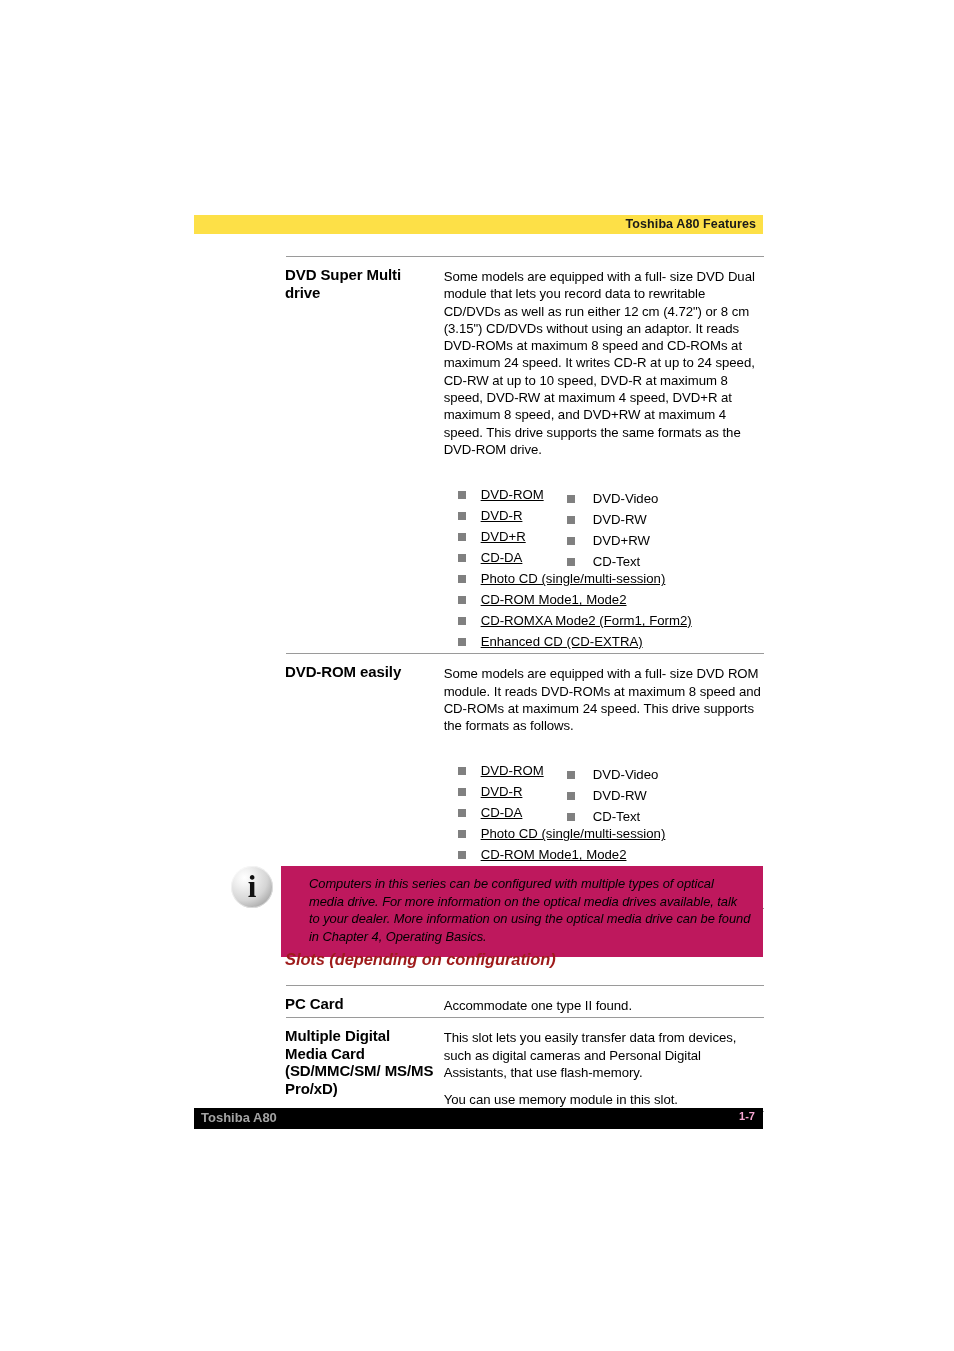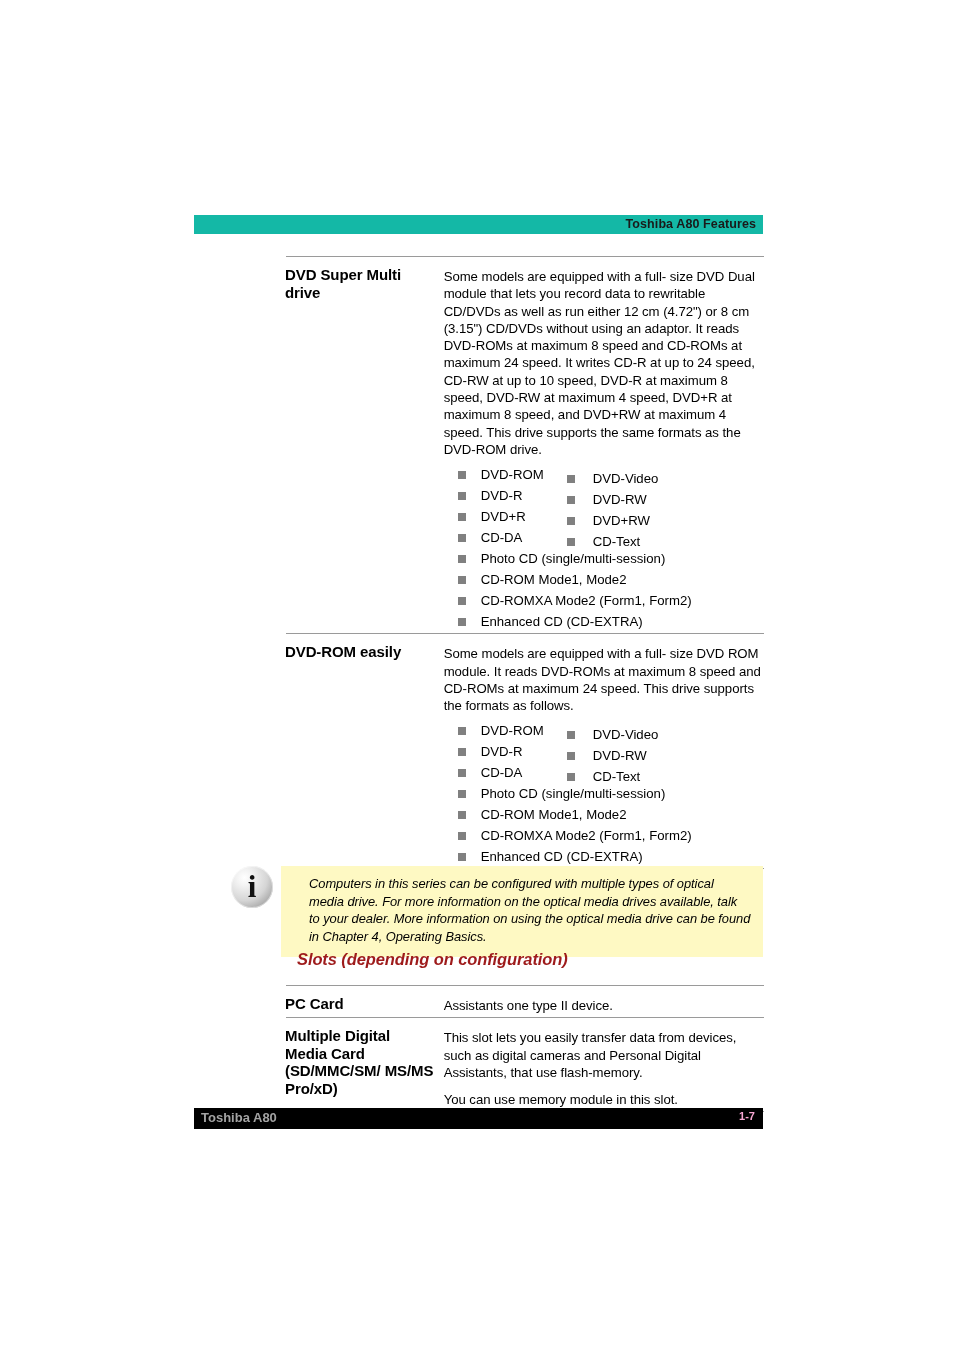--- a/index.html
+++ b/index.html
@@ -22,21 +22,21 @@
     height: 1351px;
   }
 
   
   .header-bar {
     position: absolute;
     left: 194px;
     top: 215px;
     width: 569px;
     height: 19px;
-    background: #14b8a6;
+    background: #fde047;
     box-sizing: border-box;
   }
   .header-bar .header-title {
     position: absolute;
     right: 7px;
     top: 2px;
     font-size: 12.5px;
     font-weight: bold;
     color: #1a1a1a;
     letter-spacing: 0.1px;
@@ -93,23 +93,24 @@
     letter-spacing: -0.05px;
   }
   .desc p {
     margin: 2px;
   }
   .desc p + p { margin-top: 10px; }
   .cell-pad-bottom { padding-bottom: 9px; }
 
   
   .bullet-list {
-    margin: 6px 0 0 0;
+    margin: 26px 0 0 0;
     padding: 0;
     list-style: none;
+    text-decoration: underline;
   }
   .bullet-list li {
     position: relative;
     font-size: 13.2px;
     line-height: 21px;
     padding-left: 26px;
     white-space: nowrap;
   }
   .bullet-list li .sq {
     position: absolute;
@@ -130,21 +131,21 @@
     left: 0px;
   }
   .list-indent { margin-left: 13px; }
 
   
   .note {
     position: absolute;
     left: 281px;
     top: 866px;
     width: 482px;
-    background: #fef9c3;
+    background: #be185d;
     box-sizing: border-box;
     padding: 9px 12px 12px 28px;
   }
   .note-text {
     font-size: 12.9px;
     line-height: 17.6px;
     font-style: italic;
     color: #000;
     letter-spacing: -0.05px;
   }
@@ -168,21 +169,21 @@
     font-size: 31px;
     font-weight: bold;
     color: #111111;
     line-height: 1;
     letter-spacing: 0;
   }
 
   
   .section-heading {
     position: absolute;
-    left: 297px;
+    left: 285px;
     top: 950px;
     font-size: 16.5px;
     font-weight: bold;
     font-style: italic;
     color: #9e1b1b;
     letter-spacing: -0.1px;
     white-space: nowrap;
   }
 
   
@@ -387,21 +388,21 @@
               <div class="rule"></div>
             </td>
         </tr>
 
         <tr class="spec-row">
           <td class="term-cell cell-pad-bottom">
             <div class="term">PC Card</div>
           </td>
           <td class="desc-cell cell-pad-bottom">
             <div class="desc">
-              <p>Assistants one type II device.</p>
+              <p>Accommodate one type II found.</p>
             </div>
           </td>
         </tr>
 
         <tr>
           <td colspan="2">
               <div class="rule"></div>
             </td>
         </tr>
 

